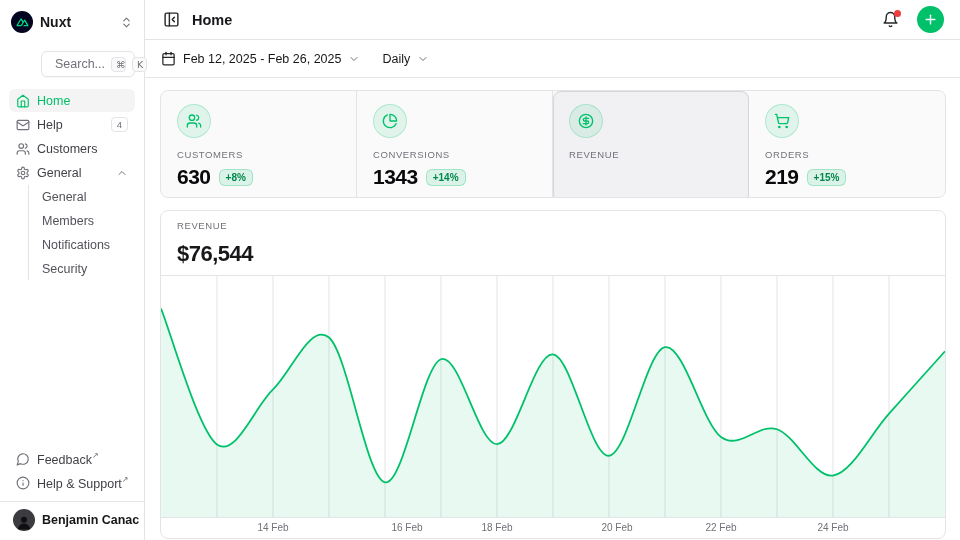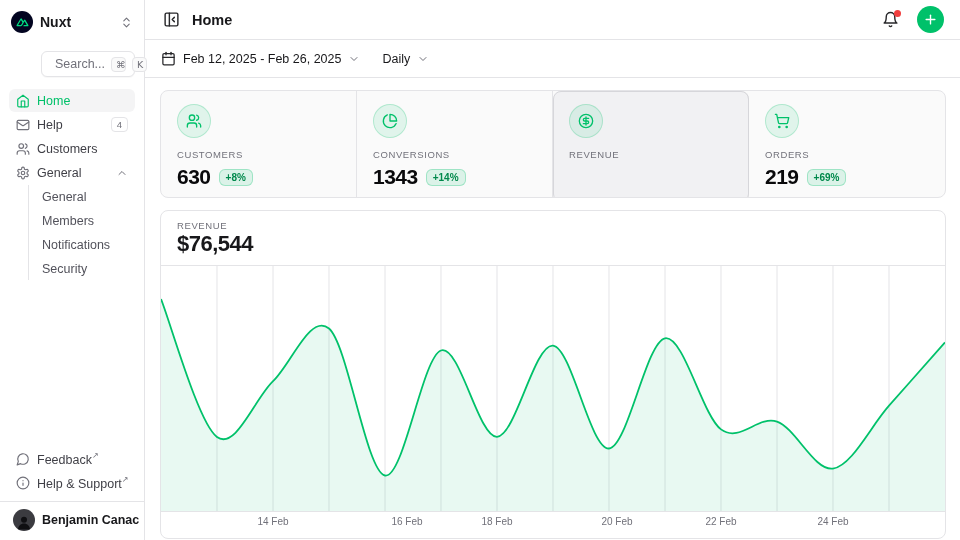--- a/index.html
+++ b/index.html
@@ -77,21 +77,21 @@
   .stat-value-row { margin-top:5px; display:flex; align-items:center; gap:8px;text-align:center; }
   .stat-value { font-size:21px; font-weight:700; letter-spacing:-.5px; color:#09090b; }
   .delta-badge { font-size:10px; font-weight:600; color:#00884b; background:rgba(0,193,106,.12);
     box-shadow:inset 0 0 0 1px rgba(0,193,106,.28); border-radius:6px; padding:3px 7px; }
 
   
   .chart-card { margin-top:12px; border:1px solid #e4e4e7; border-radius:8px; height:329px;
     overflow:hidden; background:#fff; display:flex; flex-direction:column; }
   .chart-head { padding:9px 16px 8px; border-bottom:1px solid #e4e4e7; }
   .chart-label { font-size:9.5px; letter-spacing:.6px; color:#71717a; font-weight:500; }
-  .chart-value { font-size:22px; font-weight:700; letter-spacing:-.5px; margin-top:0; }
+  .chart-value { font-size:22px; font-weight:700; letter-spacing:-.5px; margin-top:10px; }
   .plot { position:relative; height:245px; }
   .plot svg { position:absolute; inset:0; width:100%; height:100%; display:block; }
   .xaxis { position:relative; height:21px; border-top:1px solid #e4e4e7; }
   .xaxis span { position:absolute; top:4px; transform:translateX(-50%); font-size:10px; color:#71717a; }
 </style>
 </head>
 <body>
 
 <div class="app">
 
@@ -303,21 +303,21 @@
           <div class="stat-icon">
             <svg width="16" height="16" viewBox="0 0 24 24" fill="none" stroke="#00c16a" stroke-width="2" stroke-linecap="round" stroke-linejoin="round">
                 <circle cx="8" cy="21" r="1"></circle>
                 <circle cx="19" cy="21" r="1"></circle>
                 <path d="M2.05 2.05h2l2.66 12.42a2 2 0 0 0 2 1.58h9.78a2 2 0 0 0 1.95-1.57l1.65-7.43H5.12"></path>
               </svg>
           </div>
           <div class="stat-label">ORDERS</div>
           <div class="stat-value-row">
             <span class="stat-value">219</span>
-            <span class="delta-badge">+69%</span>
+            <span class="delta-badge">+15%</span>
           </div>
         </div>
       </div>
 
       <div class="chart-card">
         <div class="chart-head">
           <div class="chart-label">REVENUE</div>
           <div class="chart-value">$76,544</div>
         </div>
         <div class="plot">

